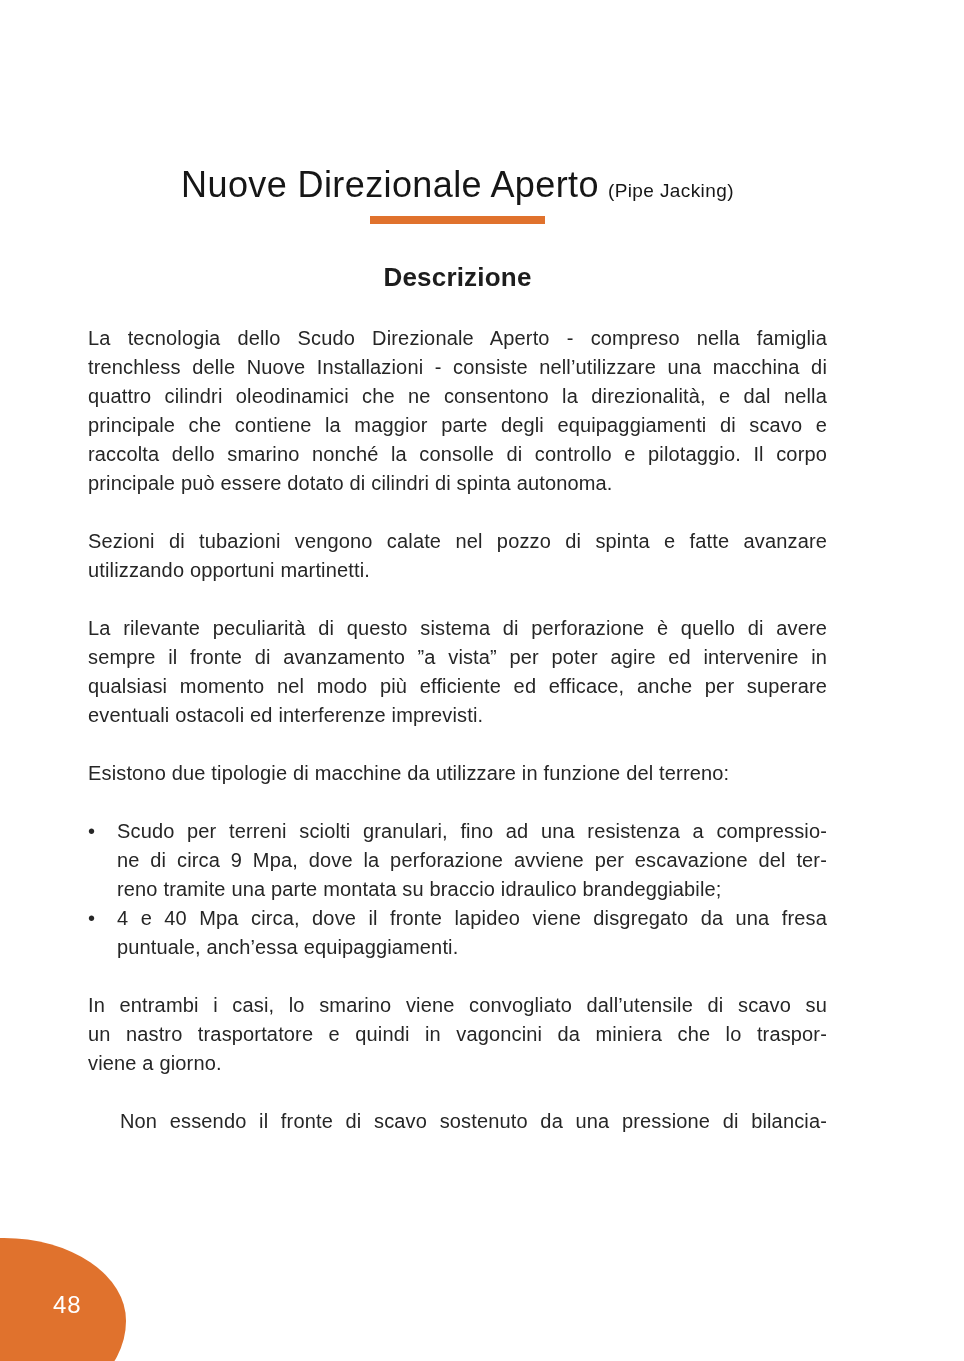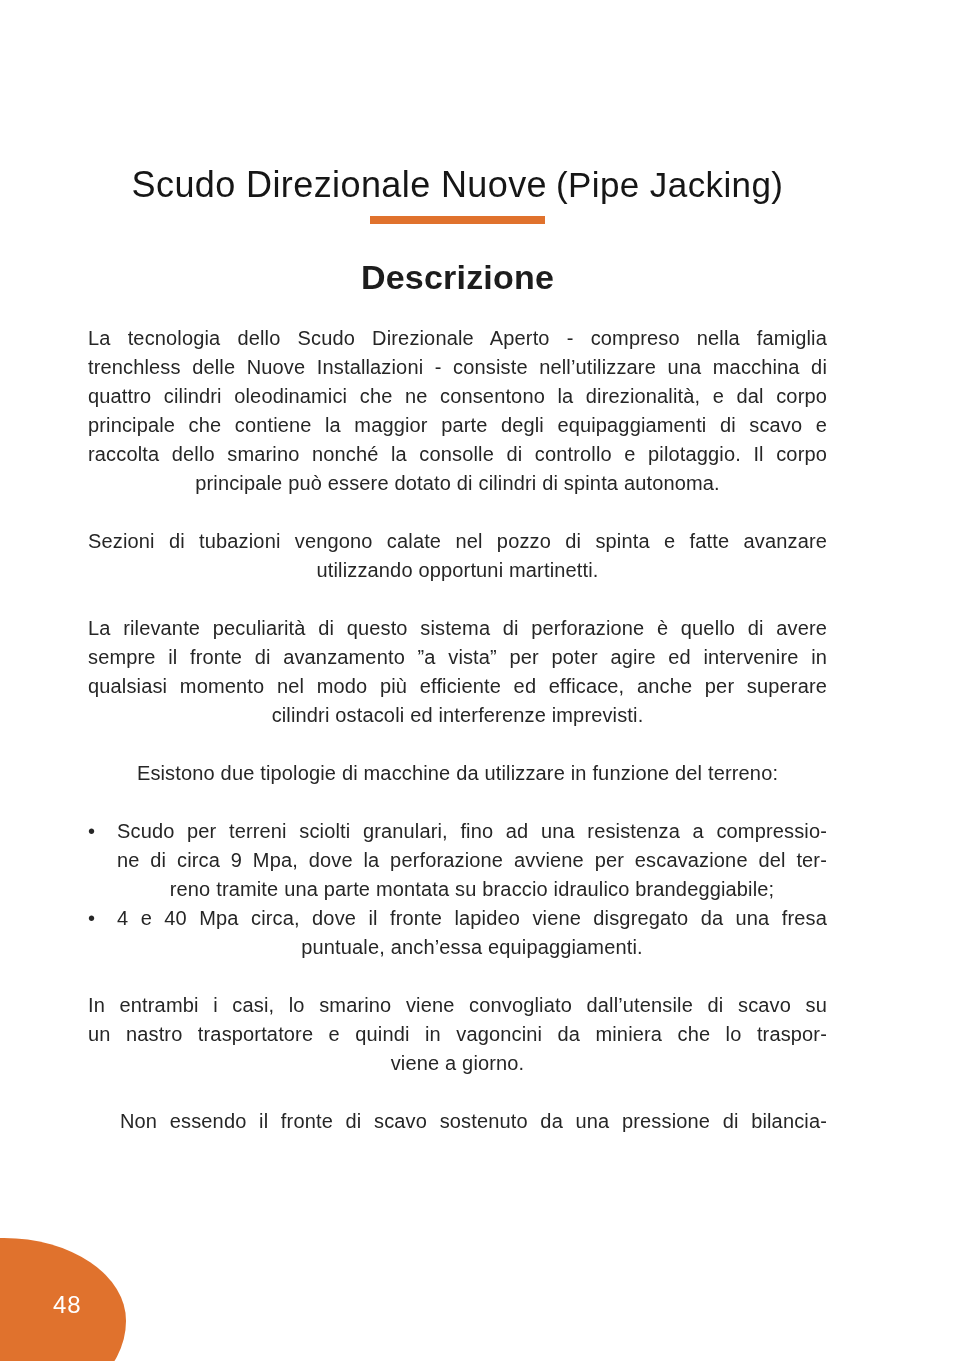--- a/index.html
+++ b/index.html
@@ -31,39 +31,39 @@
     text-align: center;
     white-space: nowrap;
     color: #161616;
     letter-spacing: 0.4px;
   }
   .doc-title .title-main {
     font-size: 36px;
     font-weight: 300;
   }
   .doc-title .title-suffix {
-    font-size: 35px;
+    font-size: 19px;
     font-weight: 300;
     margin-left: 9px;
   }
   .title-underline {
     position: absolute;
     top: 216px;
     left: 282px;
     width: 175px;
     height: 8px;
     background: #e0722d;
   }
   .section-heading {
     position: absolute;
     top: 264px;
     left: 0;
     width: 100%;
     text-align: center;
-    font-size: 34px;
+    font-size: 26px;
     line-height: 26px;
     font-weight: 600;
     color: #1d1d1d;
     letter-spacing: 0.2px;
   }
   .body-text {
     position: absolute;
     top: 324px;
     left: 0;
     width: 739px;
@@ -73,21 +73,21 @@
   }
   .para { margin: 0 0 29px 0; }
   .para:last-child { margin-bottom: 0; margin-left: 32px; }
   .line {
     line-height: 29px;
     text-align: justify;
     text-align-last: justify;
     word-spacing: 0.1px;
   }
   .line.no-stretch {
-    text-align: center;
+    text-align: left;
     text-align-last: auto;
   }
   .bullet-list { margin: 0 0 29px 0; padding: 0; list-style: none; }
   .list-item { position: relative; padding-left: 29px; }
   .bullet-marker {
     position: absolute;
     left: 0;
     top: 0;
     line-height: 29px;
     font-size: 20px;
@@ -112,45 +112,45 @@
     letter-spacing: 1px;
   }
 </style>
 </head>
 <body>
 
 <div class="page" style="background: rgb(255, 255, 255); color: rgb(38, 38, 38);">
   <div class="content">
 
     <div class="doc-title">
-      <span class="title-main">Scudo Direzionale Nuove</span><span class="title-suffix">(Pipe Jacking)</span>
+      <span class="title-main">Nuove Direzionale Aperto</span><span class="title-suffix">(Pipe Jacking)</span>
     </div>
 
     <div class="title-underline" style="background: rgb(224, 114, 45);"></div>
 
     <div class="section-heading">Descrizione</div>
 
     <div class="body-text">
         <div class="para">
           <div class="line">La tecnologia dello Scudo Direzionale Aperto - compreso nella famiglia</div>
           <div class="line">trenchless delle Nuove Installazioni - consiste nell’utilizzare una macchina di</div>
-          <div class="line">quattro cilindri oleodinamici che ne consentono la direzionalità, e dal corpo</div>
+          <div class="line">quattro cilindri oleodinamici che ne consentono la direzionalità, e dal nella</div>
           <div class="line">principale che contiene la maggior parte degli equipaggiamenti di scavo e</div>
           <div class="line">raccolta dello smarino nonché la consolle di controllo e pilotaggio. Il corpo</div>
           <div class="line no-stretch">principale può essere dotato di cilindri di spinta autonoma.</div>
         </div>
         <div class="para">
           <div class="line">Sezioni di tubazioni vengono calate nel pozzo di spinta e fatte avanzare</div>
           <div class="line no-stretch">utilizzando opportuni martinetti.</div>
         </div>
         <div class="para">
           <div class="line">La rilevante peculiarità di questo sistema di perforazione è quello di avere</div>
           <div class="line">sempre il fronte di avanzamento ”a vista” per poter agire ed intervenire in</div>
           <div class="line">qualsiasi momento nel modo più efficiente ed efficace, anche per superare</div>
-          <div class="line no-stretch">cilindri ostacoli ed interferenze imprevisti.</div>
+          <div class="line no-stretch">eventuali ostacoli ed interferenze imprevisti.</div>
         </div>
         <div class="para">
           <div class="line no-stretch">Esistono due tipologie di macchine da utilizzare in funzione del terreno:</div>
         </div>
         <div class="bullet-list">
           <div class="list-item">
             <span class="bullet-marker">•</span>
             <div class="line">Scudo per terreni sciolti granulari, fino ad una resistenza a compressio-</div>
             <div class="line">ne di circa 9 Mpa, dove la perforazione avviene per escavazione del ter-</div>
             <div class="line no-stretch">reno tramite una parte montata su braccio idraulico brandeggiabile;</div>

